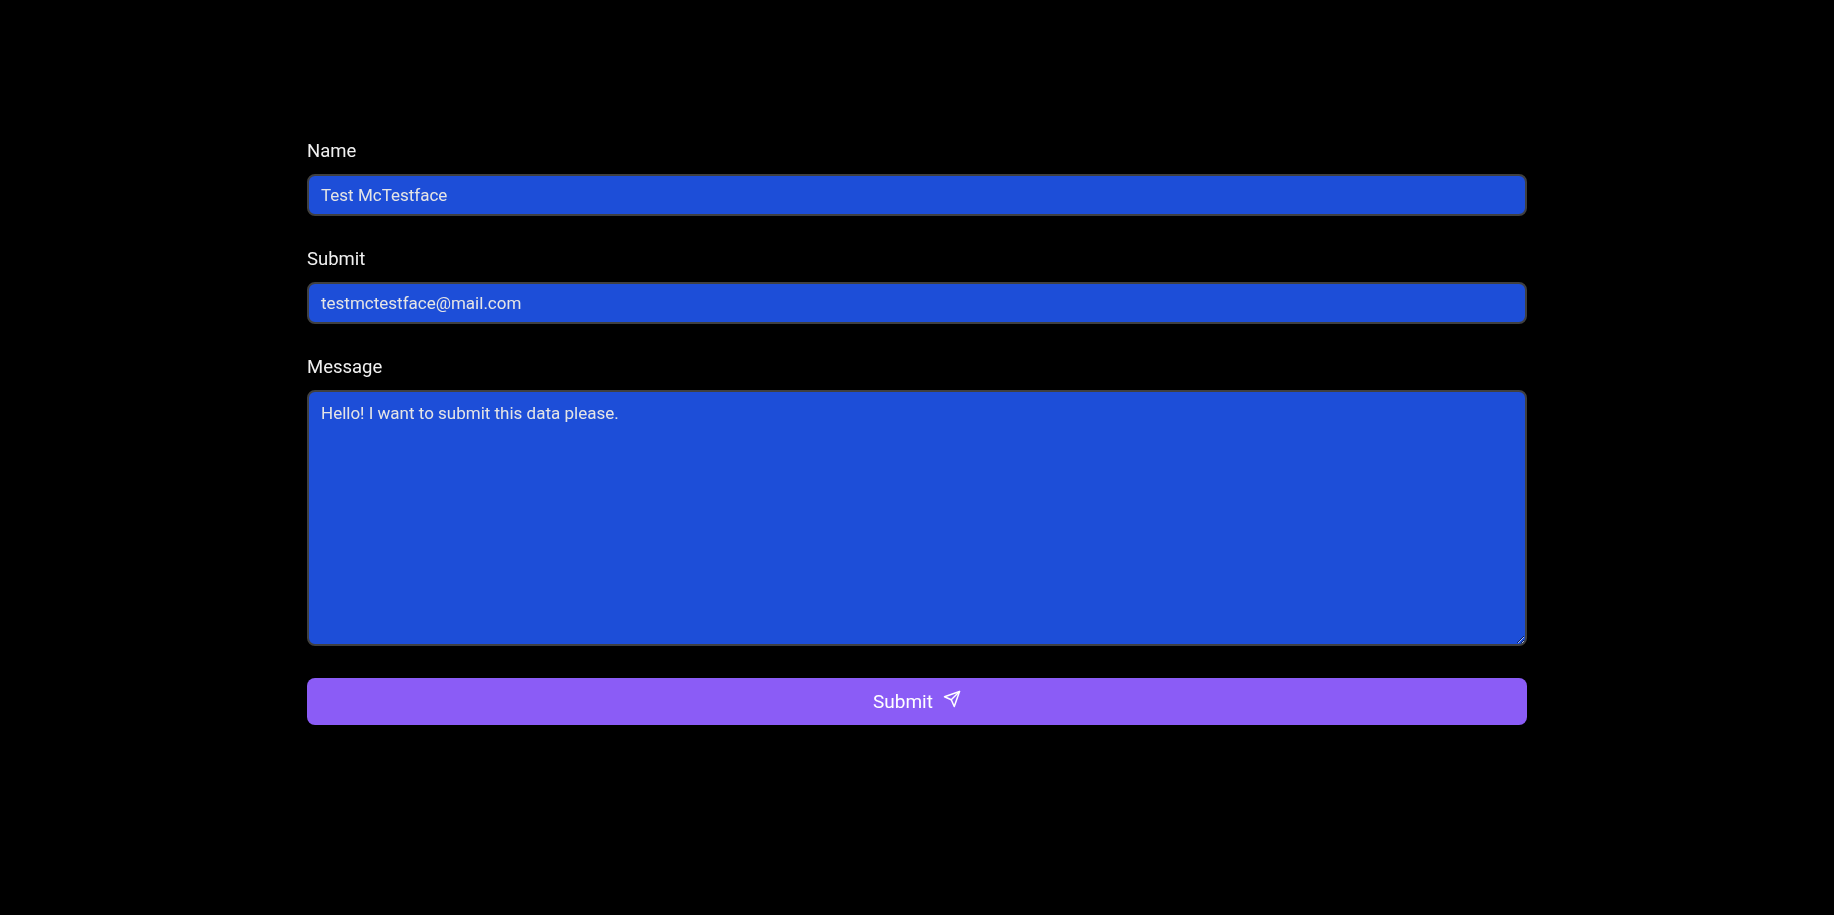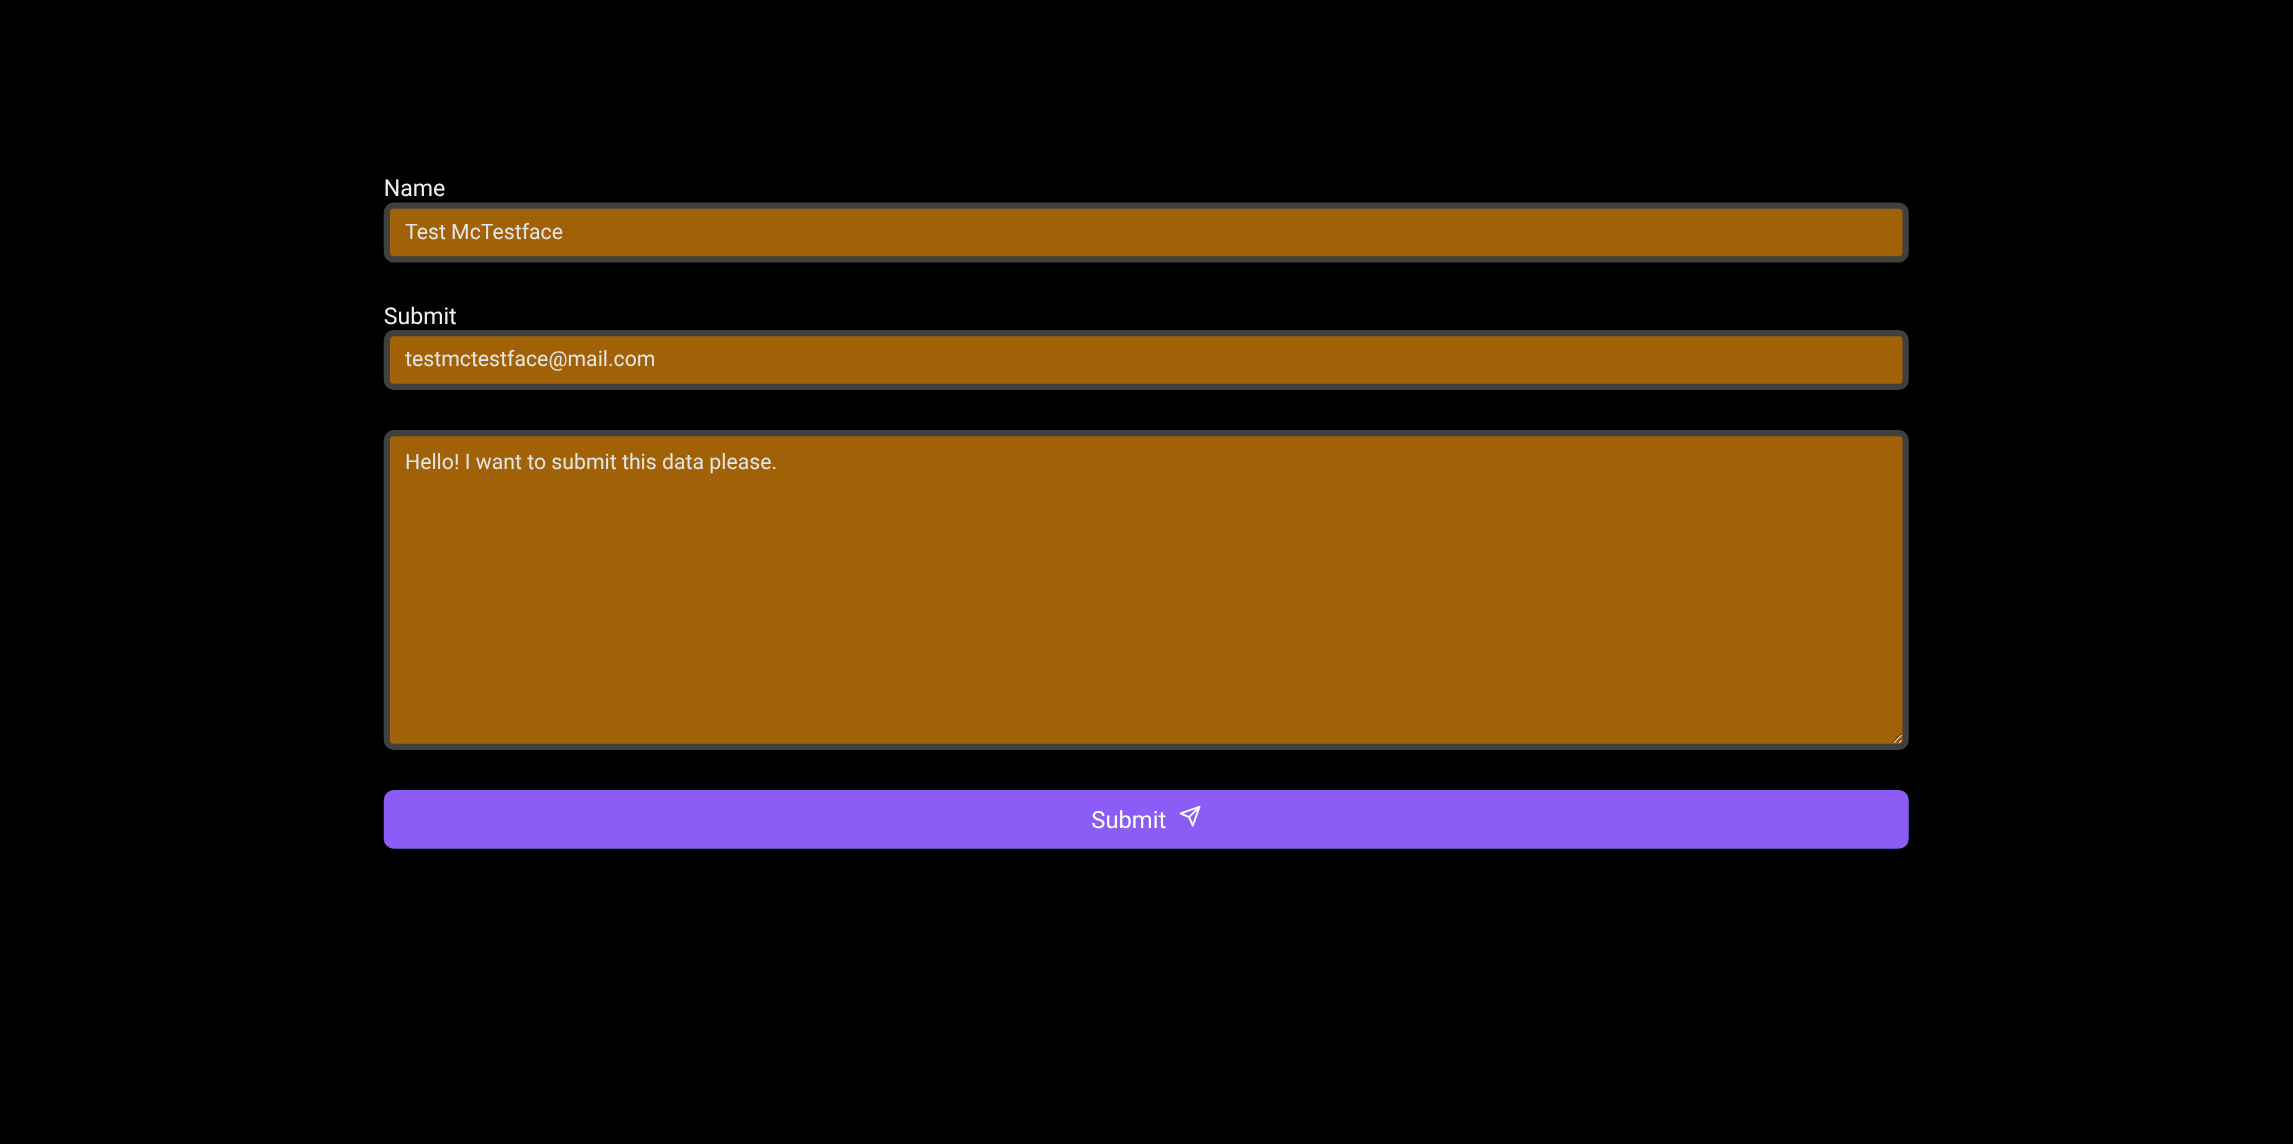--- a/index.html
+++ b/index.html
@@ -19,29 +19,30 @@
     }
     .form-container {
       width: 1220px;
       display: flex;
       flex-direction: column;
       gap: 32px;
     }
     .field-group {
       display: flex;
       flex-direction: column;
+      gap: 12px;
     }
     .field-label {
       font-size: 18.5px;
       color: #f0f0f0;
       font-weight: 400;
     }
     .text-input, .textarea-input {
-      background: #a16207;
-      border: 5px solid #404040;
+      background: #1d4ed8;
+      border: 2px solid #404040;
       border-radius: 8px;
       padding: 9px 12px;
       color: #e5e5e5;
       font-size: 17px;
       font-family: inherit;
       outline: none;
       width: 100%;
     }
     .textarea-input {
       min-height: 256px;
@@ -82,20 +83,21 @@
     <label class="field-label">Name</label>
     <input type="text" class="text-input" value="Test McTestface" style="">
   </div>
 
   <div class="field-group">
     <label class="field-label">Submit</label>
     <input type="text" class="text-input" value="testmctestface@mail.com" style="">
   </div>
 
   <div class="field-group">
+    <label class="field-label">Message</label>
     <textarea class="textarea-input" style="">Hello! I want to submit this data please.</textarea>
   </div>
 
   <button class="submit-button">
     <span>Submit</span>
     <span>
       <svg class="send-icon-svg" viewBox="0 0 24 24">
         <path d="M22 2L11 13"></path>
         <path d="M22 2L15 22L11 13L2 9L22 2Z"></path>
       </svg>

